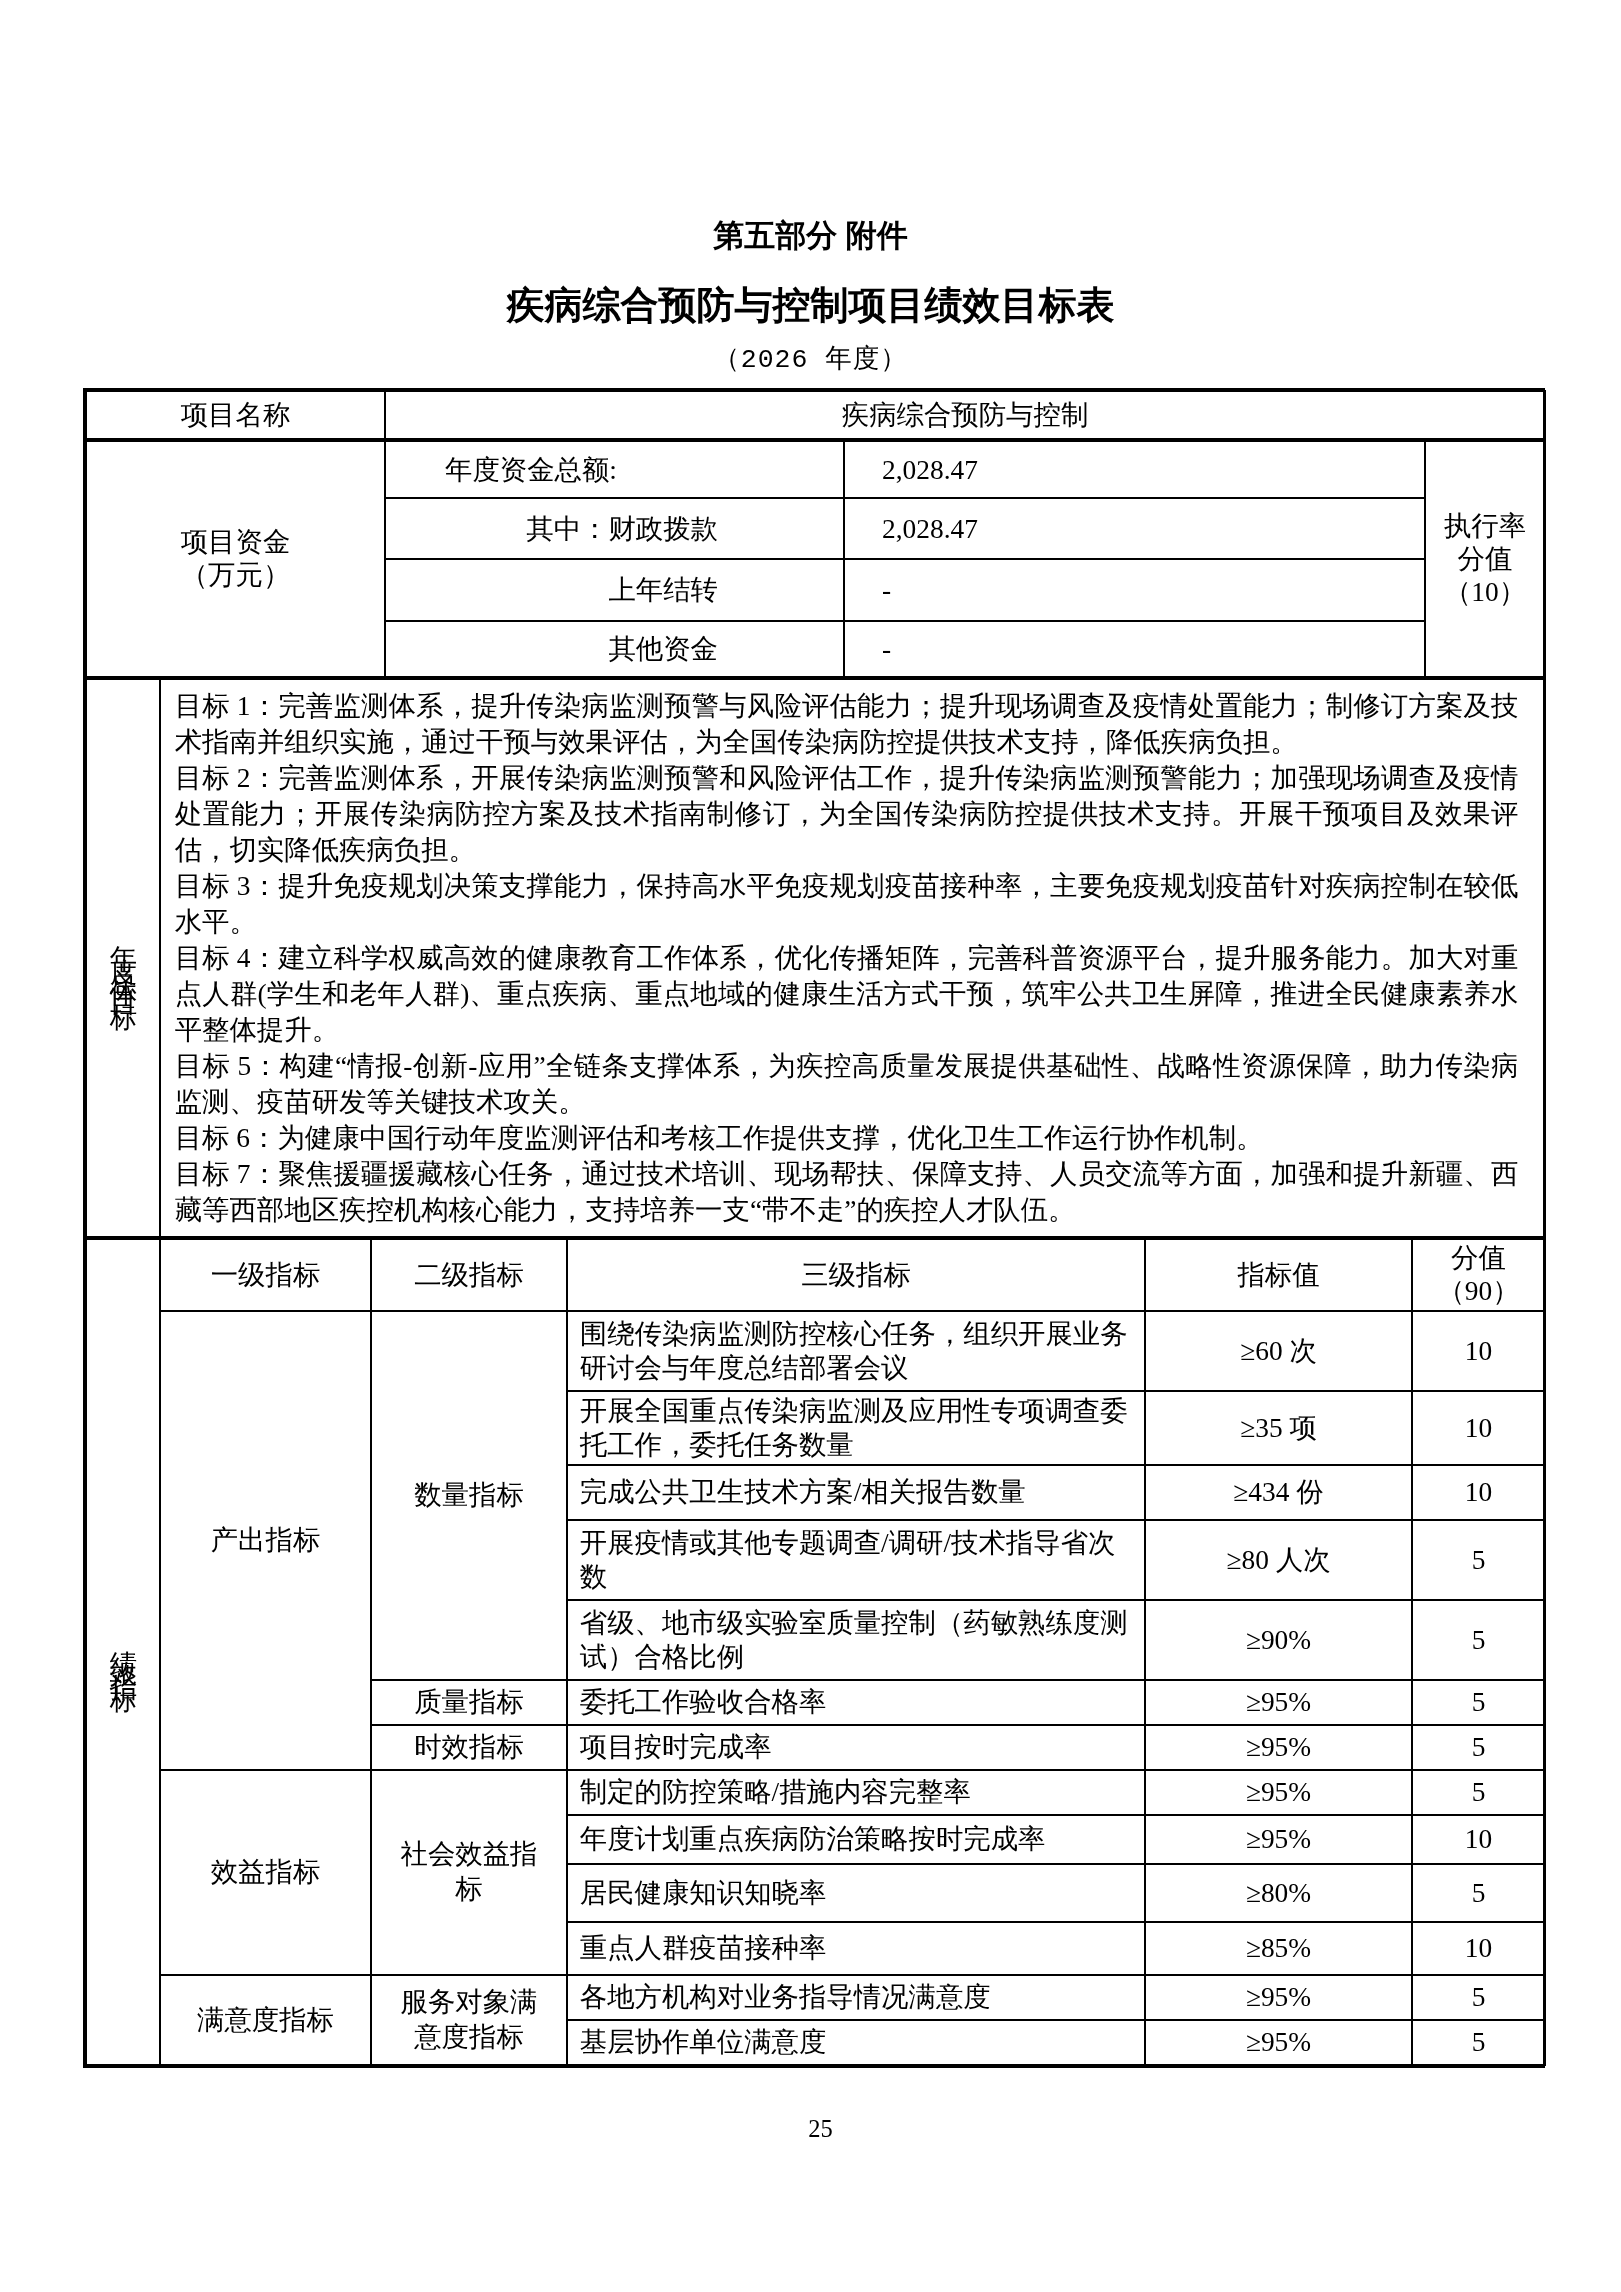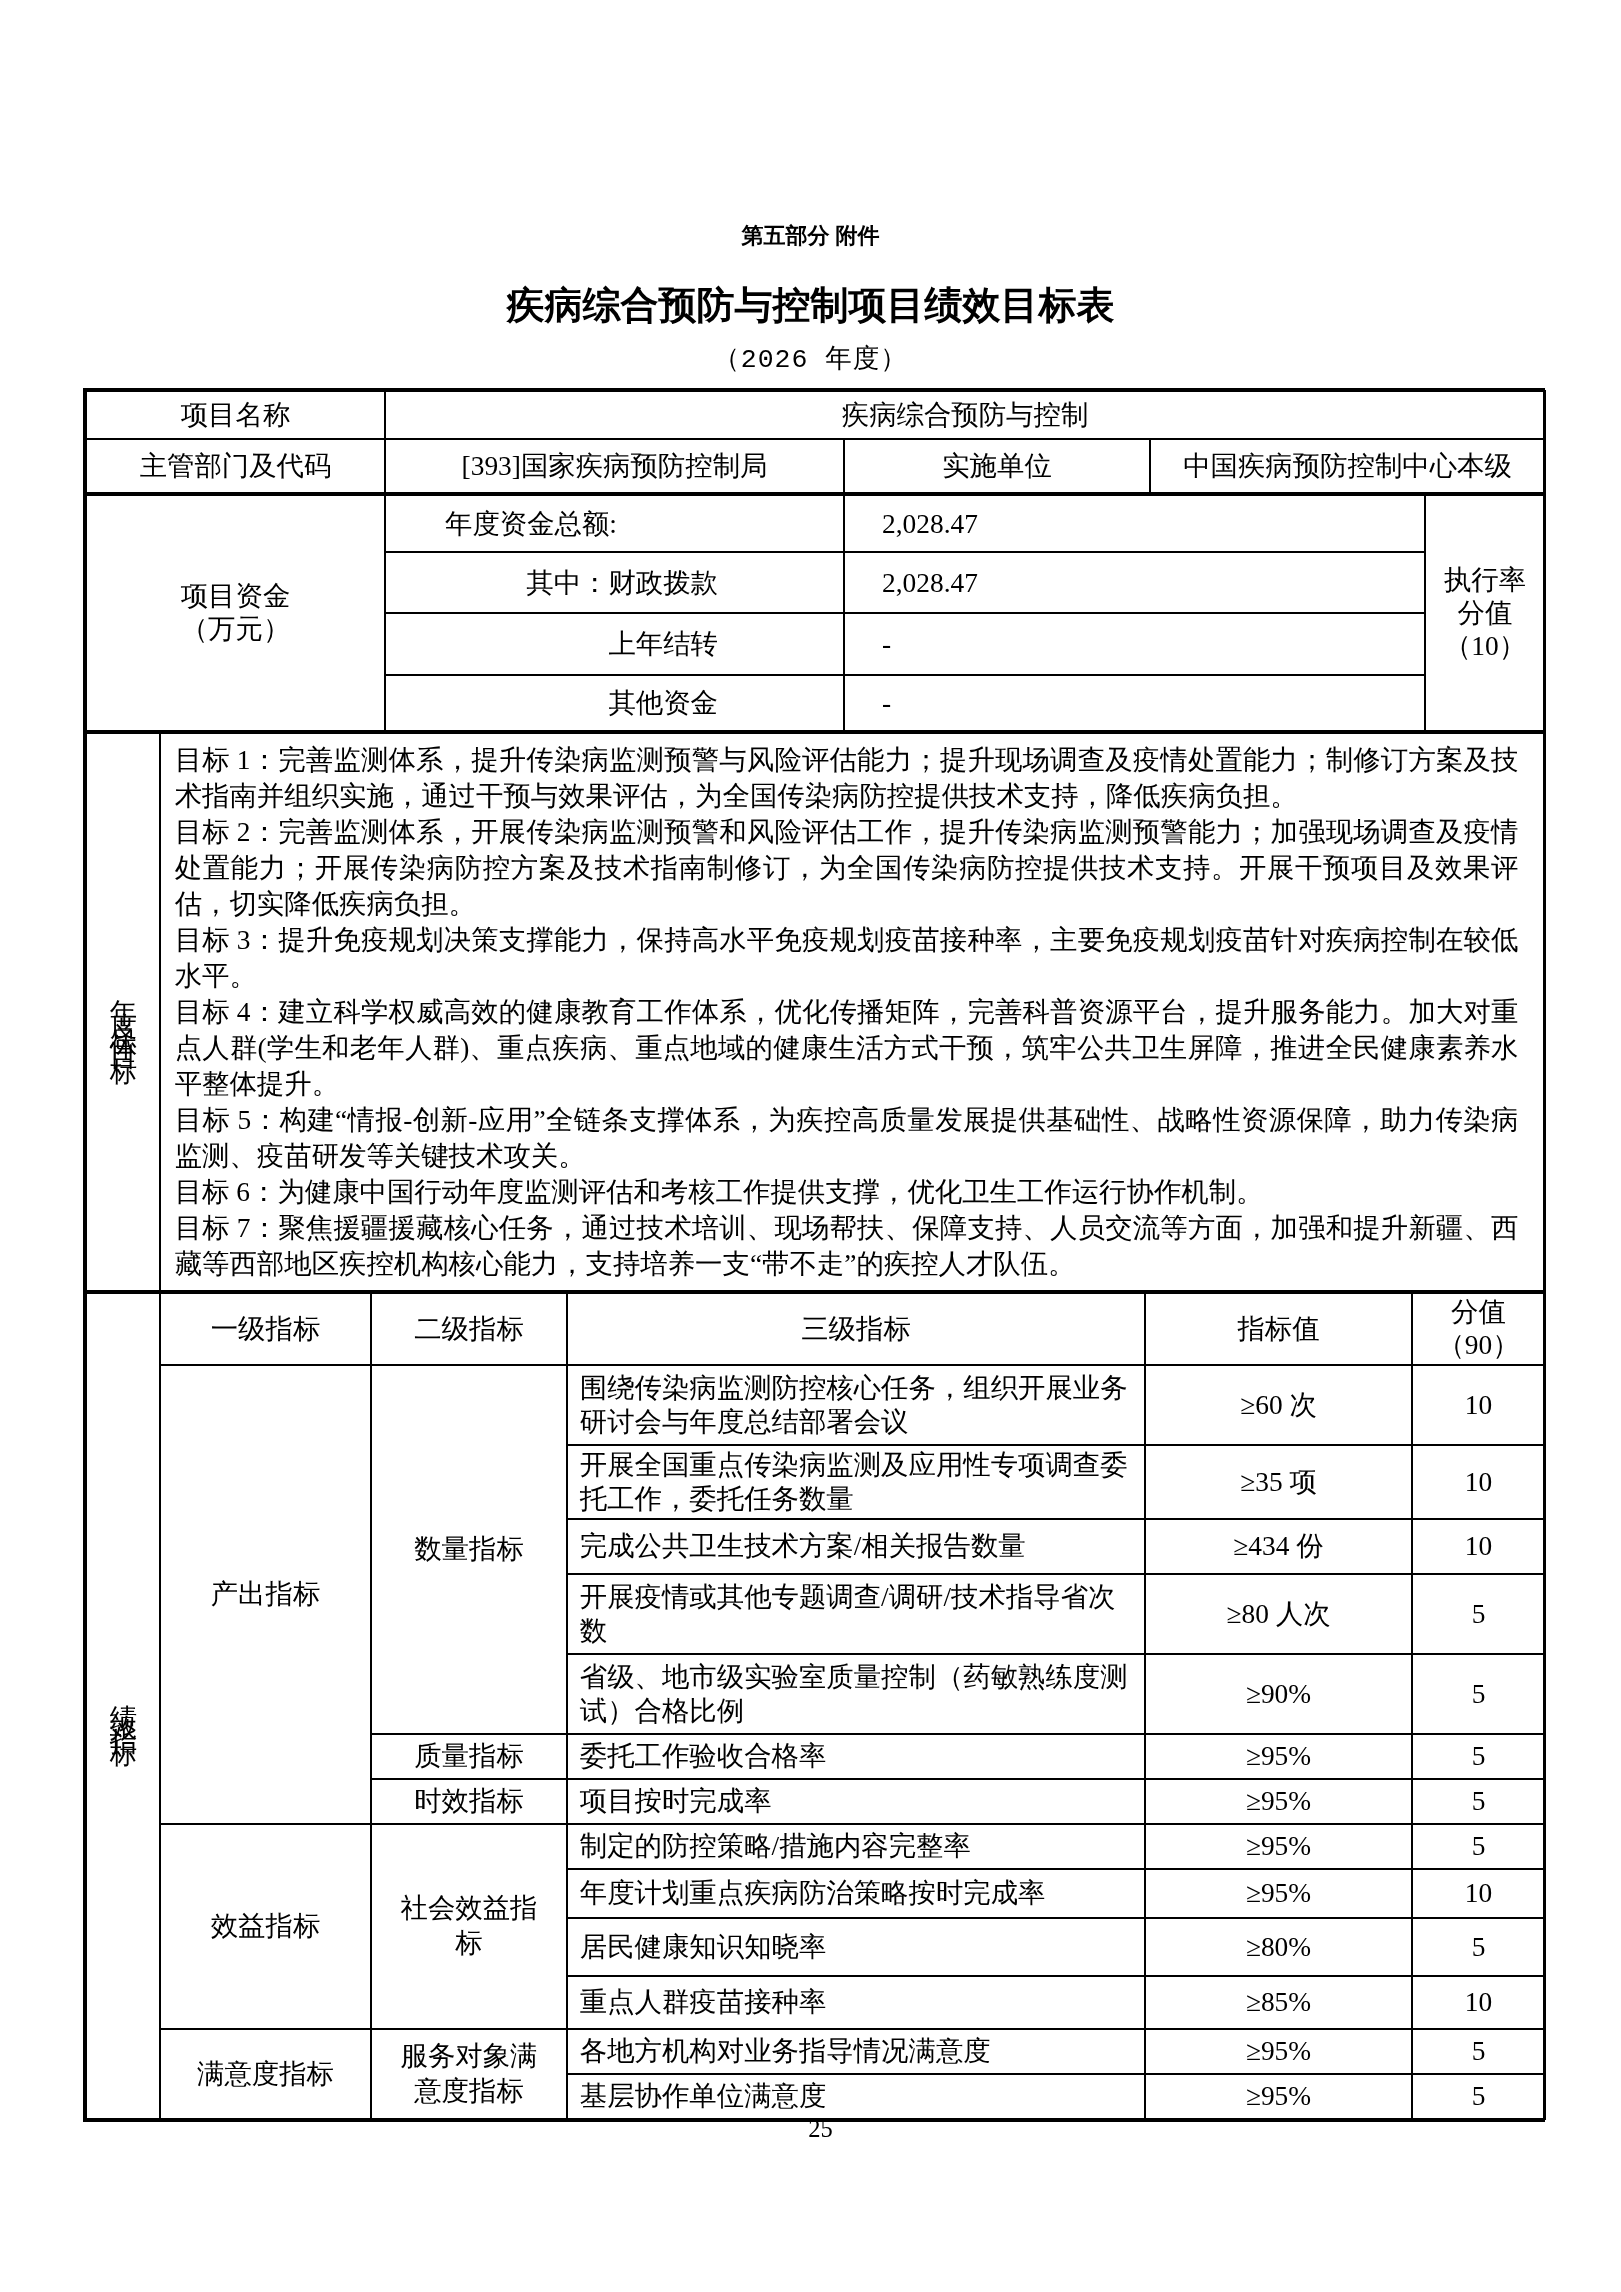--- a/index.html
+++ b/index.html
@@ -8,21 +8,21 @@
     width:1621px; height:2293px;
     margin:0 auto;
     background:#ffffff;
     color:#000;
     font-family:"Liberation Serif","DejaVu Serif",serif;
     overflow:hidden;
   }
   .titles { padding-top:218px; text-align:center; }
   .title-part {
     font-family:"Liberation Sans","DejaVu Sans",sans-serif;
-    font-weight:bold; font-size:22px; line-height:35px;
+    font-weight:bold; font-size:31px; line-height:35px;
   }
   .title-main {
     font-family:"Liberation Sans","DejaVu Sans",sans-serif;
     font-weight:bold; font-size:38px; line-height:41px;
     margin-top:32px;
   }
   .title-year {
     font-size:26.5px; line-height:29px; margin-top:19.6px; letter-spacing:1px;font-family:Liberation Mono, monospace;
   }
   .outer {
@@ -88,26 +88,20 @@
           <col style="width:299px">
           <col style="width:459px">
           <col style="width:306px">
           <col style="width:395px">
         </colgroup>
       <tbody>
           <tr style="height:48px">
         <td>项目名称</td>
         <td colspan="3">疾病综合预防与控制</td>
       </tr>
-      <tr style="height:54px">
-        <td>主管部门及代码</td>
-        <td>[393]国家疾病预防控制局</td>
-        <td>实施单位</td>
-        <td>中国疾病预防控制中心本级</td>
-      </tr>
     </tbody>
       </table>
 
     <table>
       <colgroup>
           <col style="width:299px">
           <col style="width:459px">
           <col style="width:581px">
           <col style="width:120px">
         </colgroup>

